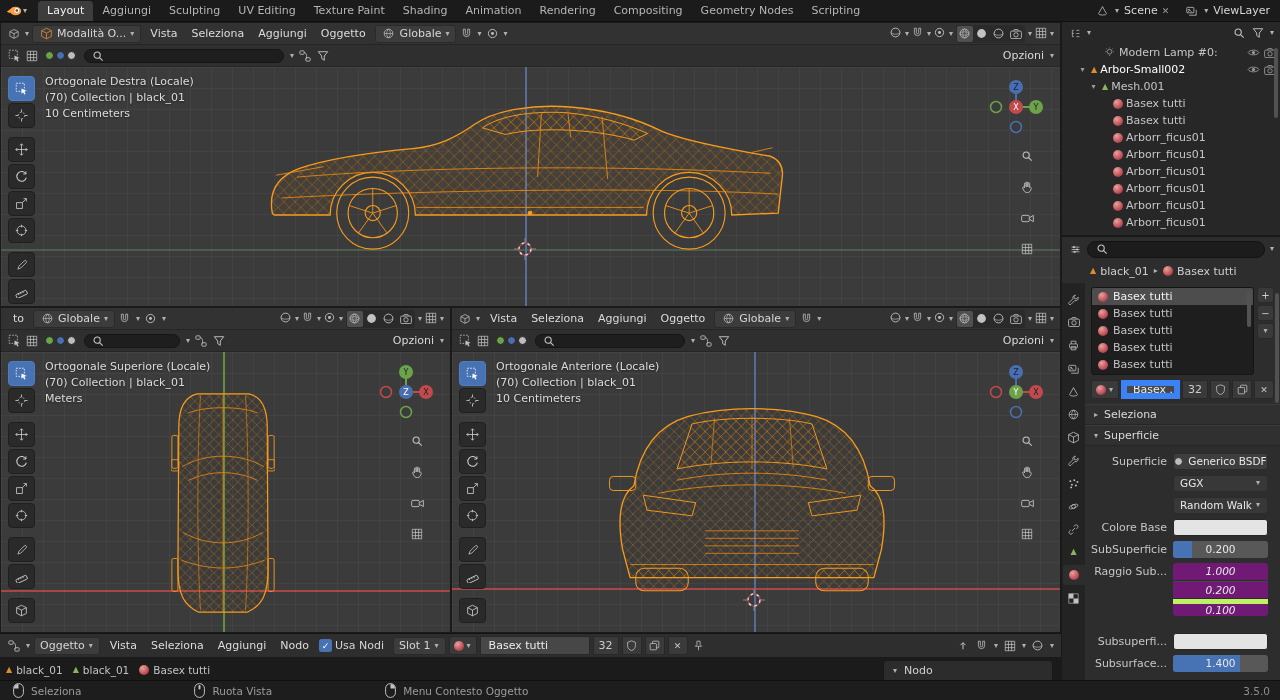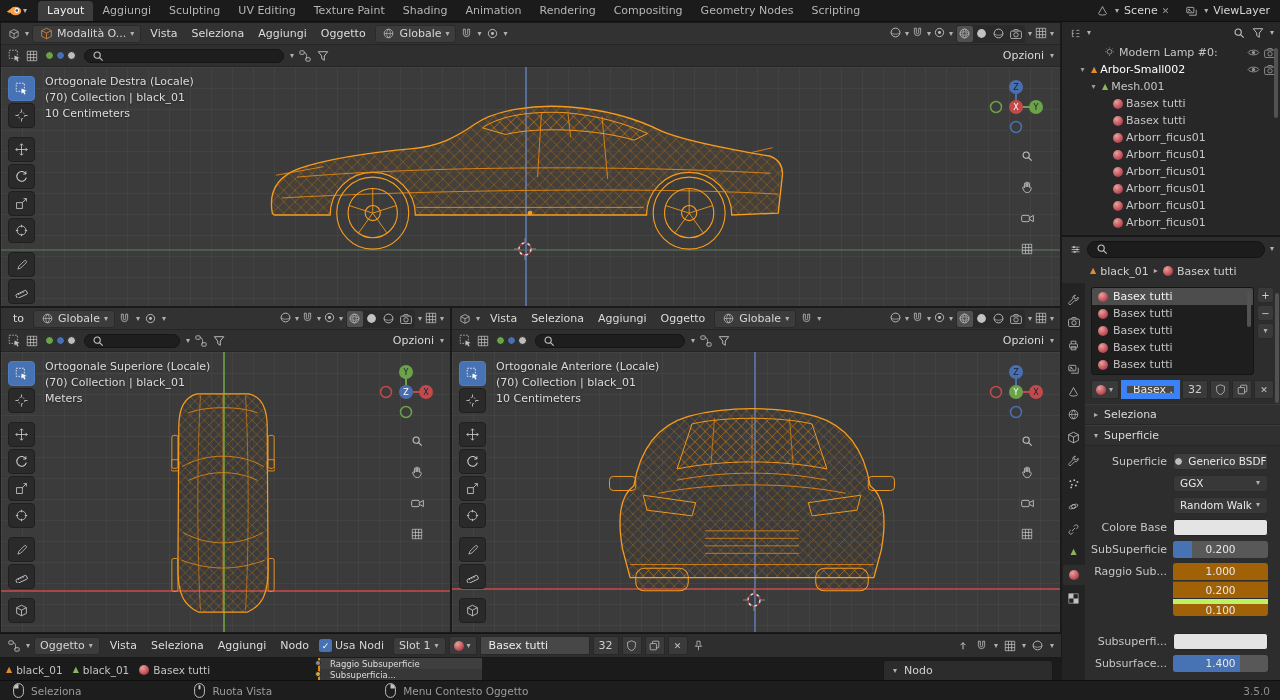--- a/index.html
+++ b/index.html
@@ -91,21 +91,21 @@
   .field.stacked + .field:not(.stacked){margin-top:16px;}
   .flabel{width:80px;text-align:right;color:#c6c6c6;flex:none;white-space:nowrap;overflow:hidden;}
   .ctl{flex:1;height:17px;border-radius:3px;position:relative;display:flex;align-items:center;justify-content:center;font-size:10.5px;color:#e8e8e8;overflow:hidden;}
   .ctl.btn{background:#3e3e3e;border:1px solid #2b2b2b;gap:5px;}
   .ctl.menu{background:#383838;border:1px solid #2b2b2b;justify-content:flex-start;padding:0 6px;text-align:right;}
   .ctl.menu .cv{margin-left:auto;}
   .ctl.swatch{border:1px solid #262626;}
   .ctl.slider{background:#585858;}
   .slider-fill{position:absolute;left:0;top:0;bottom:0;background:#4772b3;}
   .slider-val{position:relative;z-index:1;}
-  .ctl.num{background:#a16207;}
+  .ctl.num{background:#701a75;font-style:italic;}
   .num-top{border-radius:3px 3px 0 0;}
   .num-mid{border-radius:0;border-top:1px solid #474747;}
   .num-bot{border-radius:0 0 3px 3px;border-top:5px solid #bef264;}
   .bsdf-dot{width:9px;height:9px;border-radius:50%;background:#bdbdbd;border:1px solid #2a2a2a;}
   
   .shader{position:absolute;left:0;top:611px;width:1061px;height:47px;background:#1f1f1f;border-top:1px solid #141414;display:flex;flex-direction:column;}
   .shader-hdr{height:24px;background:#2e2e2e;border-bottom:1px solid #1a1a1a;display:flex;align-items:center;gap:3px;padding:0 6px;white-space:nowrap;overflow:hidden;flex:none;}
   .cb{width:13px;height:13px;background:#4772b3;border-radius:2.5px;display:flex;align-items:center;justify-content:center;color:#fff;font-size:9px;flex:none;}
   .sh-name{background:#474747;border:1px solid #282828;height:19px;display:flex;align-items:center;padding:0 8px;color:#ececec;width:110px;flex:none;}
   .shader-body{flex:1;position:relative;background:#1b1b1b;overflow:hidden;}
@@ -1046,27 +1046,20 @@
             </span>
             <span class="crumb-item">
               <span class="tri g">▲</span>
               <span>black_01</span>
             </span>
             <span class="crumb-item">
               <span class="mat-dot"></span>
               <span>Basex tutti</span>
             </span>
           </div>
-        <div class="node-frag">
-          <div id="node-rows">
-              <div class="node-row r1">Raggio Subsuperficie<span class="socket"></span></div>
-              <div class="node-row r2">Subsuperficia...<span class="socket" style="background: rgb(199, 178, 76);"></span></div>
-            </div>
-
-        </div>
         <div class="npanel">
           <span class="cv">▾</span>
           <span>Nodo</span>
         </div>
       </div>
     </div>
   </div>
 
   <div class="right-col">
 

